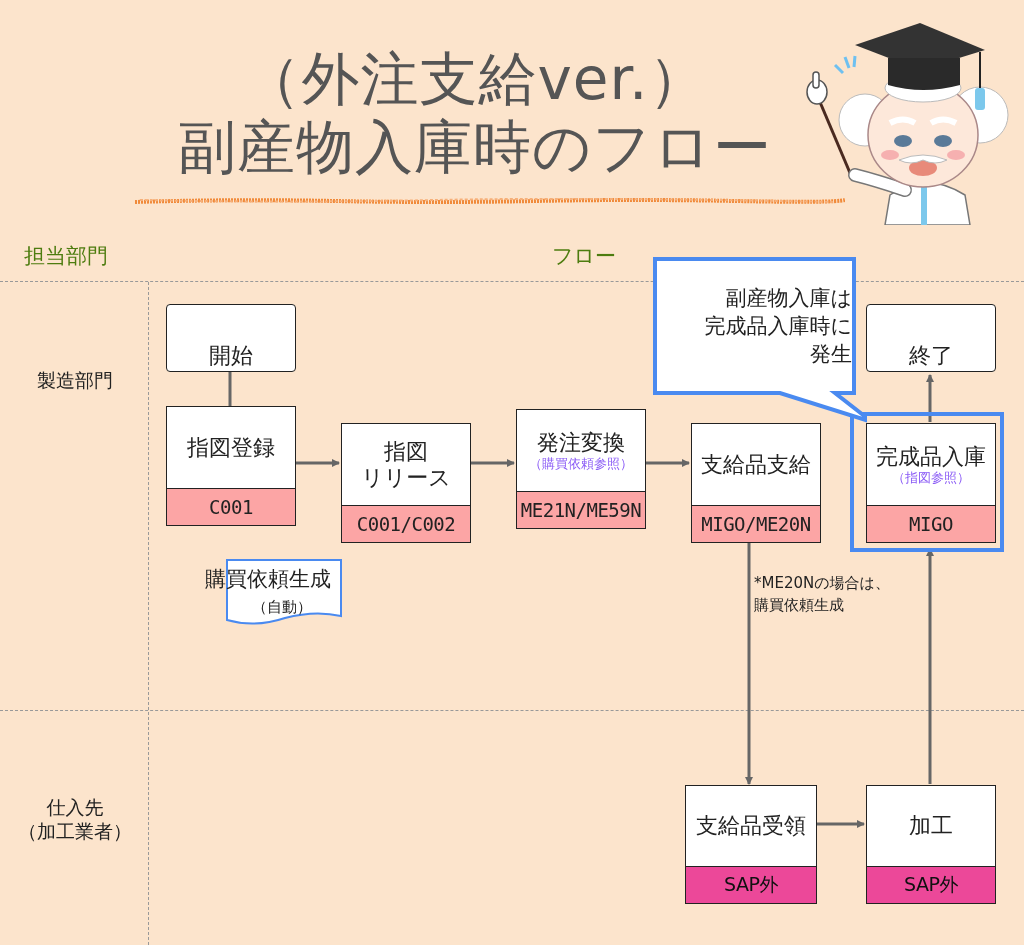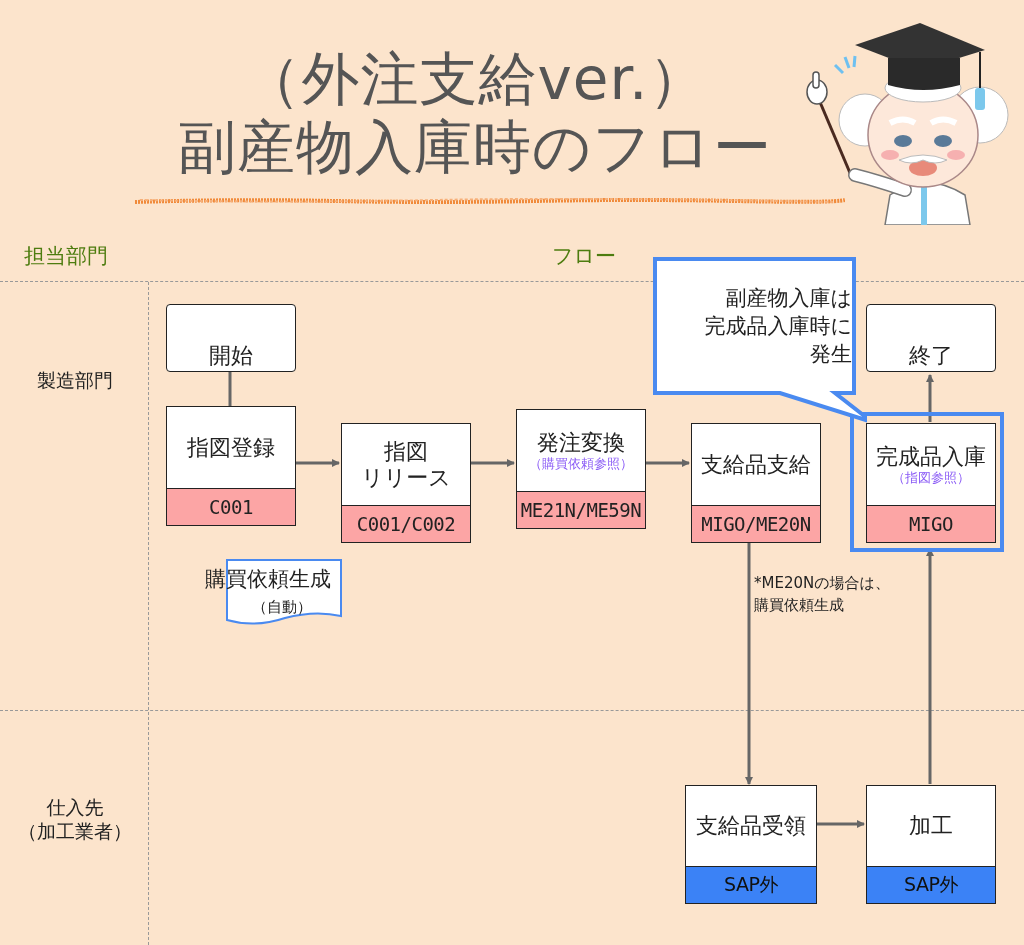--- a/index.html
+++ b/index.html
@@ -33,21 +33,21 @@
   .proc .top {
     flex: 1; display: flex; flex-direction: column; align-items: center; justify-content: center;
     font-size: 22px; line-height: 26px; text-align: center; border-bottom: 1.5px solid #222;
   }
   .proc .top .sub { font-size: 13px; line-height: 16px; color: #8b5cf6; }
   .proc .bot {
     height: 36px; background: #fca5a5; display: flex; align-items: center; justify-content: center;
     font-family: "DejaVu Sans Mono", "Liberation Mono", monospace; font-size: 19px; letter-spacing: -0.5px;
     white-space: nowrap; overflow: hidden;
   }
-  .proc.ext .bot { background: #3b82f6; color: #111; font-family: "DejaVu Sans", sans-serif; font-size: 19px; }
+  .proc.ext .bot { background: #ec4899; color: #111; font-family: "DejaVu Sans", sans-serif; font-size: 19px; }
 
   .note { font-size: 15px; line-height: 22px; }
   .callout-text {
     font-size: 21px; line-height: 28px; text-align: right;
   }
   .doc-text { font-size: 21px; }
   .doc-sub { font-size: 15px; }
 </style>
 </head>
 <body>

